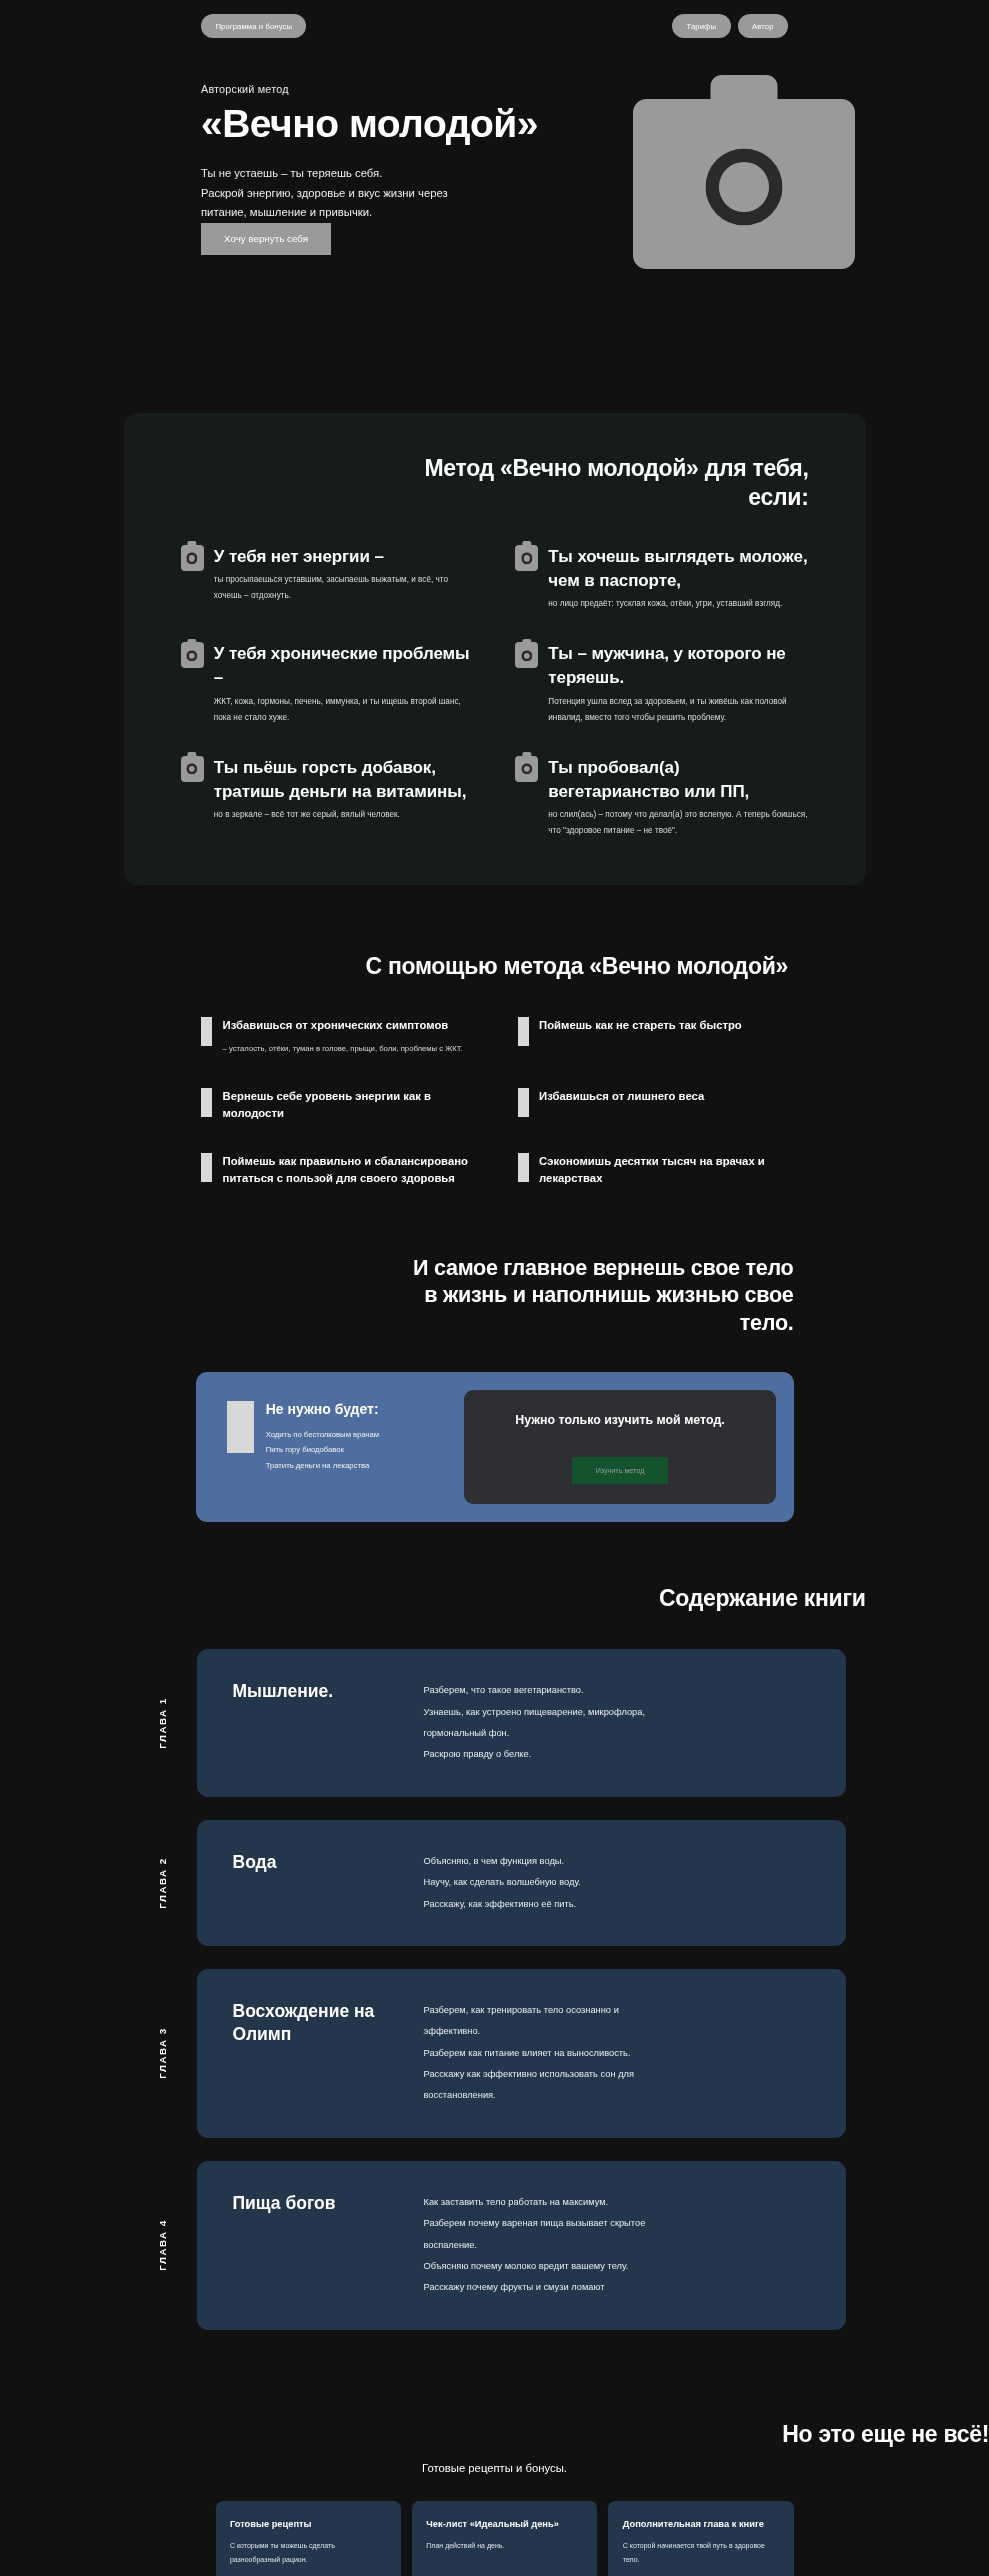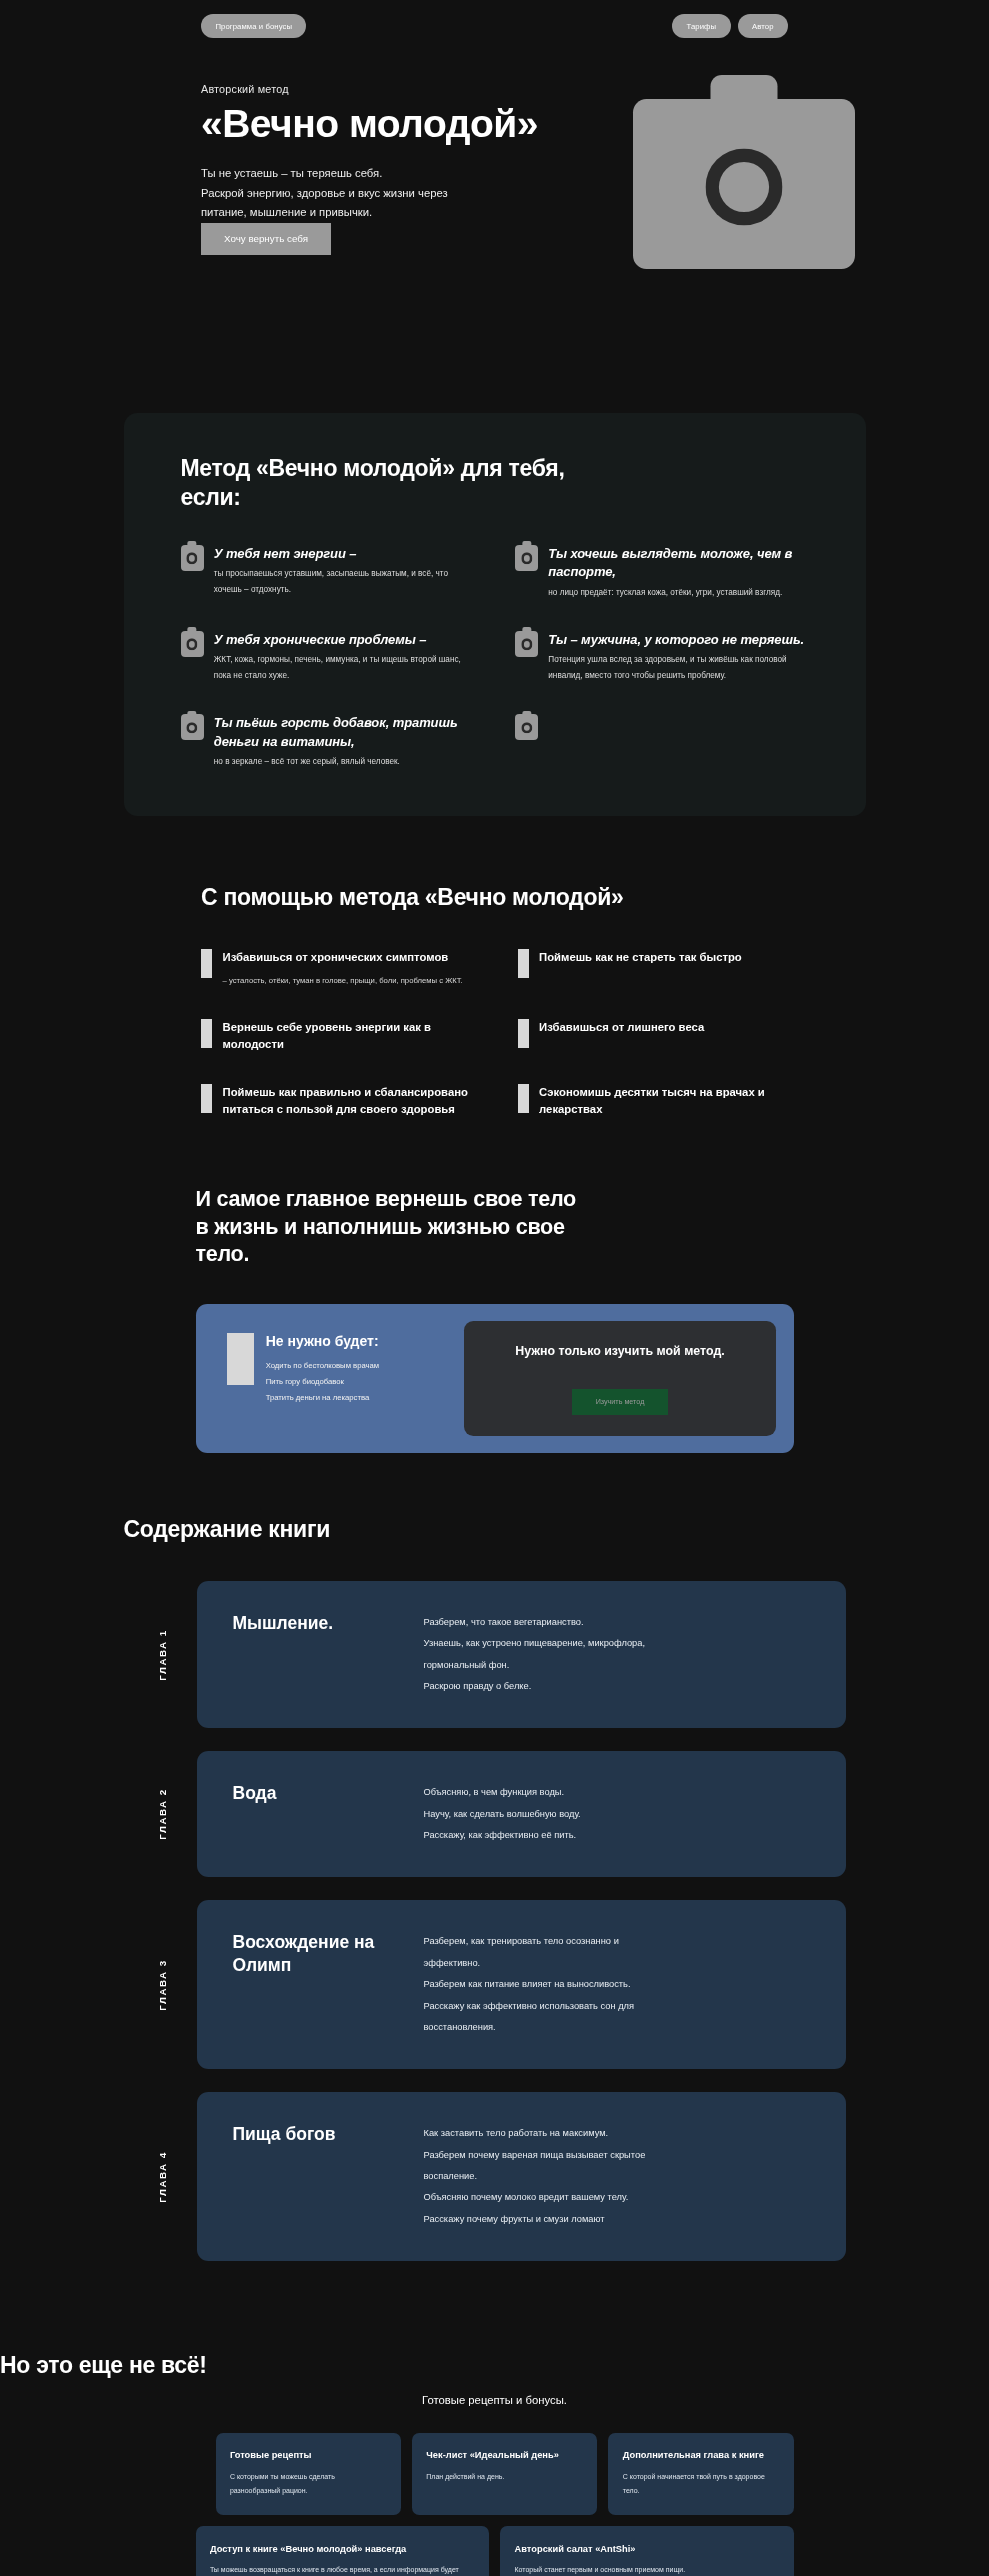--- a/index.html
+++ b/index.html
@@ -59,29 +59,29 @@
   .cam-sm{width:23px;height:26px;border-radius:4.1px;flex:none;}
   .cam-sm::before{width:9.3px;height:4.6px;top:-3.6px;border-radius:2.1px 2.1px 0 0;}
   .cam-sm::after{width:11.3px;height:11.3px;box-shadow:inset 0 0 0 2.6px #2a2a2a;}
 
   
   .sec{width:742px;margin:0 auto;}
   .block-dark{
     background:#161b1b;border-radius:13.4px;padding:41px 57px 46px 57px;
   }
   .h2{
-    font-size:23px;font-weight:700;text-align:left;line-height:1.28;
+    font-size:23px;font-weight:700;text-align:right;line-height:1.28;
     letter-spacing:-0.3px;
   }
   .h2-big{font-size:21.6px;}
 
   .grid2{display:grid;grid-template-columns:1fr 1fr;gap:30px 41px;margin-top:32px;}
   .item{display:flex;gap:10.3px;align-items:flex-start;}
   .item-body{flex:1;}
-  .item-h{font-size:13px;font-weight:700;line-height:1.42;letter-spacing:-0.1px;font-style:italic;}
+  .item-h{font-size:17px;font-weight:700;line-height:1.42;letter-spacing:-0.1px;}
   .item-p{font-size:8.2px;line-height:1.95;color:#dedede;margin-top:3.1px;font-weight:400;}
 
   
   .benefits{width:587px;margin:0 auto;}
   .bullet{width:11.3px;height:29px;background:#d8d8d8;flex:none;}
   .bgrid{display:grid;grid-template-columns:1fr 1fr;gap:31px 46px;margin-top:36px;}
   .b-h{font-size:11.3px;font-weight:700;line-height:1.5;}
   .b-p{font-size:7.7px;line-height:2;color:#d8d8d8;margin-top:7.2px;}
 
   
@@ -200,20 +200,24 @@
         </div>
         <div class="item">
           <span class="cam cam-sm"></span>
           <div class="item-body">
             <div class="item-h">Ты пьёшь горсть добавок, тратишь деньги на витамины,</div>
             <div class="item-p">но в зеркале – всё тот же серый, вялый человек.</div>
           </div>
         </div>
         <div class="item">
           <span class="cam cam-sm"></span>
+          <div class="item-body">
+            <div class="item-h">Ты пробовал(а) вегетарианство или ПП,</div>
+            <div class="item-p">но слил(ась) – потому что делал(а) это вслепую. А теперь боишься, что "здоровое питание – не твоё".</div>
+          </div>
         </div>
       </div>
     </div>
   </section>
 
   <div class="sp" style="height:67px"></div>
 
   <section class="benefits">
     <h2 class="h2">С помощью метода «Вечно молодой»</h2>
     <div class="bgrid">

